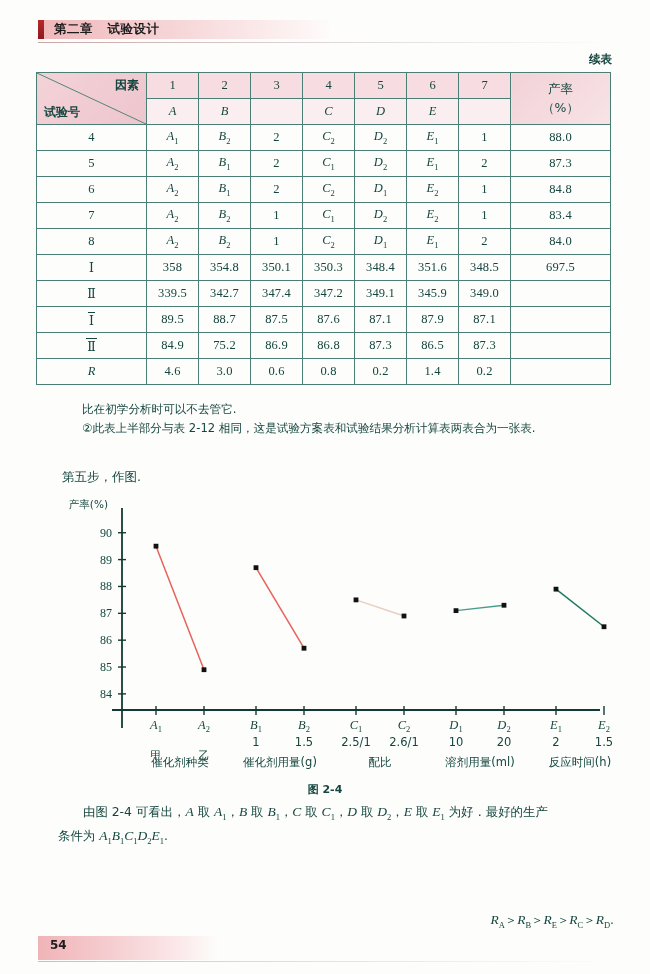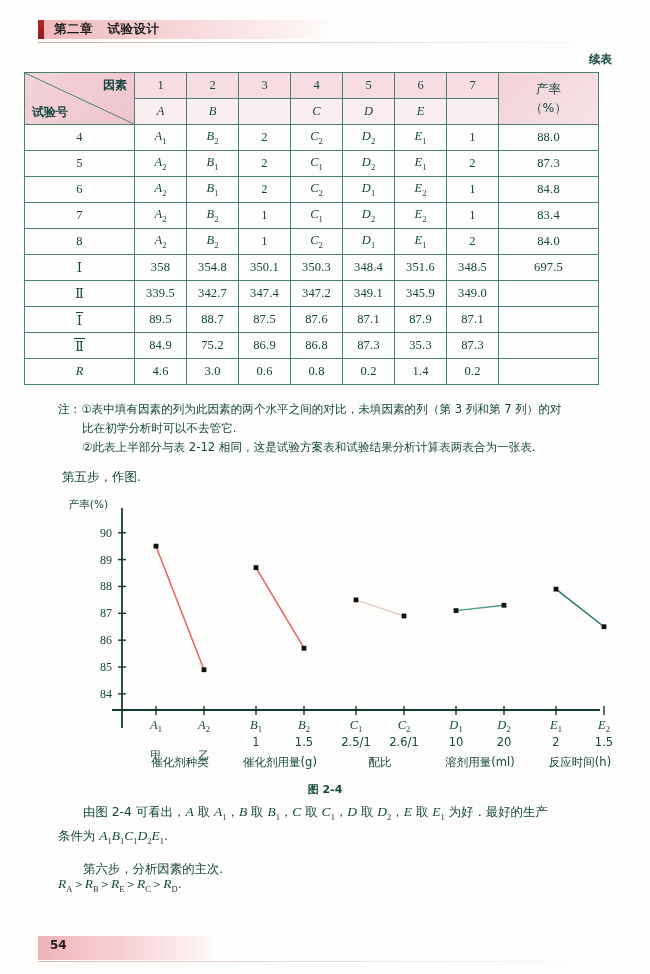--- a/index.html
+++ b/index.html
@@ -35,21 +35,21 @@
   }
 
   
   .cont-label {
     position:absolute; right:38px; top:52px;
     font-family:"DejaVu Sans", sans-serif;
     font-weight:bold; font-size:11.5px; color:#14463f;
   }
 
   
-  .tbl-wrap { position:absolute; left:24px; top:72px; width:574px; }
+  .tbl-wrap { position:absolute; left:36px; top:72px; width:574px; }
   table.t { border-collapse:collapse; width:574px; table-layout:fixed; }
   table.t td, table.t th {
     border:1px solid #4b7f76;
     font-size:12.5px; font-weight:normal;
     text-align:center; vertical-align:middle;
     padding:0; height:25px;
     color:#14463f;
   }
   .corner {
     position:relative; height:56px;
@@ -115,21 +115,21 @@
   
   .para {
     position:absolute; left:58px; width:556px;
     font-family:"DejaVu Sans", sans-serif;
     font-size:12.4px; line-height:1.72; color:#14463f;
   }
   .p1 { top:800px; }
   .p1 .ind { text-indent:25px; }
   .p2 { top:858px; text-indent:25px; }
   .p3 { top:884px; text-indent:25px; }
-  .p4 { top:872px; text-align:left; }
+  .p4 { top:908px; text-align:right; }
   .mi { font-family:"Liberation Serif", serif; font-style:italic; font-size:13.5px; }
   .mi sub { font-style:normal; font-size:8.5px; }
 
   
   .footer { position:absolute; left:38px; top:936px; width:574px; height:30px; }
   .footer-band {
     position:absolute; left:0; top:0; width:180px; height:24px;
     background:linear-gradient(90deg,#f0b4b8 0%, #f5cdd0 40%, #fbe8e9 78%, #fdfdfb 100%);
   }
   .footer-num {
@@ -286,41 +286,40 @@
             <td class="num">87.1</td>
             <td class="num"></td>
           </tr>
           <tr>
             <td class="rowlab-rm"><span class="ovl">Ⅱ</span></td>
             <td class="num">84.9</td>
             <td class="num">75.2</td>
             <td class="num">86.9</td>
             <td class="num">86.8</td>
             <td class="num">87.3</td>
-            <td class="num">35.3</td>
+            <td class="num">86.5</td>
             <td class="num">87.3</td>
             <td class="num"></td>
           </tr>
           <tr>
             <td class="rowlab">R</td>
             <td class="num">4.6</td>
             <td class="num">3.0</td>
             <td class="num">0.6</td>
             <td class="num">0.8</td>
             <td class="num">0.2</td>
             <td class="num">1.4</td>
             <td class="num">0.2</td>
             <td class="num"></td>
           </tr>
         </tbody>
     </table>
   </div>
 
   <div class="notes">
-    <div class="l1">注：①表中填有因素的列为此因素的两个水平之间的对比，未填因素的列（第 3 列和第 7 列）的对</div>
     <div class="l2">比在初学分析时可以不去管它.</div>
     <div class="l3">②此表上半部分与表 2-12 相同，这是试验方案表和试验结果分析计算表两表合为一张表.</div>
   </div>
 
   <div class="step5">第五步，作图.</div>
 
   <div class="fig">
     <svg id="chart-svg" width="560" height="280" viewBox="0 0 560 280">
         <line x1="62" y1="10" x2="62" y2="230" stroke="#123a33" stroke-width="1.8"></line>
         <line x1="52" y1="212" x2="540" y2="212" stroke="#123a33" stroke-width="1.8"></line>
@@ -397,21 +396,20 @@
 
   <div class="para p1">
     <div class="ind">
       由图 2-4 可看出，<span class="mi">A</span> 取 <span class="mi">A<sub>1</sub></span>，<span class="mi">B</span> 取 <span class="mi">B<sub>1</sub></span>，<span class="mi">C</span> 取 <span class="mi">C<sub>1</sub></span>，<span class="mi">D</span> 取 <span class="mi">D<sub>2</sub></span>，<span class="mi">E</span> 取 <span class="mi">E<sub>1</sub></span> 为好．最好的生产
     </div>
     <div>
       条件为 <span class="mi">A<sub>1</sub>B<sub>1</sub>C<sub>1</sub>D<sub>2</sub>E<sub>1</sub></span>.
     </div>
   </div>
 
-  <div class="para p2">第六步，分析因素的主次.</div>
 
 
   <div class="para p4">
     <span class="mi">R<sub>A</sub></span>＞<span class="mi">R<sub>B</sub></span>＞<span class="mi">R<sub>E</sub></span>＞<span class="mi">R<sub>C</sub></span>＞<span class="mi">R<sub>D</sub></span>.
   </div>
 
   <div class="footer">
     <div class="footer-band"></div>
     <div class="footer-num">54</div>
     <div class="footer-rule"></div>

